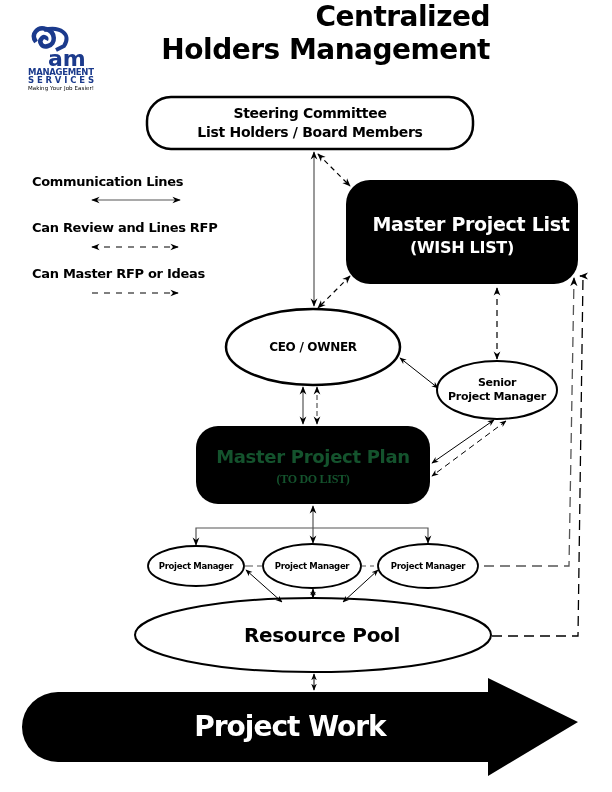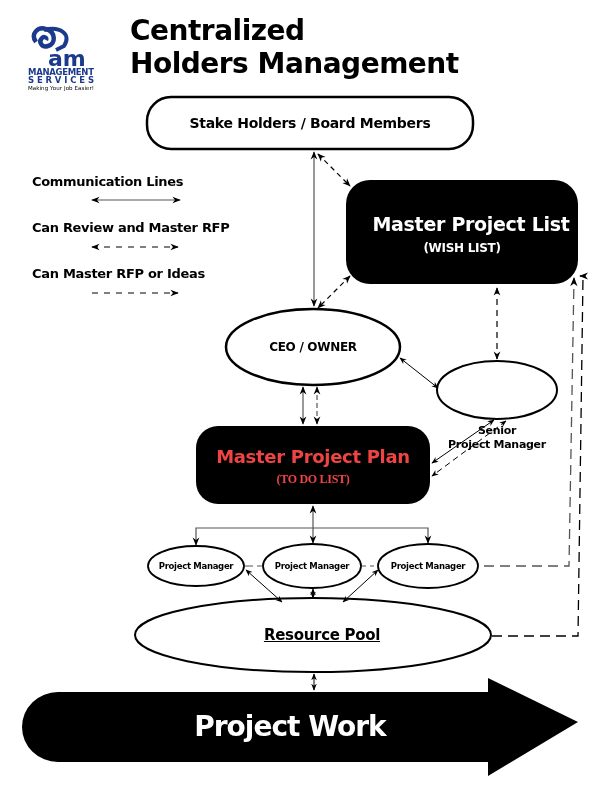--- a/index.html
+++ b/index.html
@@ -1,18 +1,18 @@
 <!DOCTYPE html>
 <html><head>
 <meta charset="utf-8">
 <style>
   html, body { margin:0; padding:0; background:#ffffff; }
   body { width:612px; height:792px; position:relative; overflow:hidden; font-family:"DejaVu Sans", sans-serif; color:#000; }
   .abs { position:absolute; }
-  .title { left:130px; top:14px; width:360px; text-align:left; font-weight:bold; font-size:28px; line-height:33px; letter-spacing:-0.5px; }
+  .title { left:130px; top:0; width:360px; text-align:right; font-weight:bold; font-size:28px; line-height:33px; letter-spacing:-0.5px; }
   .logo { left:26px; top:24px; width:80px; height:70px; }
   .legend-label { font-weight:bold; font-size:13px; text-align:left; width:210px; left:32px; letter-spacing:-0.3px; }
   .node-text { font-weight:bold; text-align:center; display:flex; flex-direction:column; align-items:center; justify-content:center; letter-spacing:-0.3px; }
   svg text { font-family:"DejaVu Sans", sans-serif; }
 </style>
 </head>
 <body>
 
 <div class="abs logo">
   <svg width="80" height="70" viewBox="0 0 80 70">
@@ -24,21 +24,21 @@
     <text x="2" y="66" font-size="5.5" fill="#000" textLength="66">Making Your Job Easier!</text>
   </svg>
 </div>
 
 <div class="abs title">
   <div>Centralized</div>
   <div>Holders Management</div>
 </div>
 
 <div class="abs legend-label" style="top:174px;">Communication Lines</div>
-<div class="abs legend-label" style="top:220px;">Can Review and Master RFP</div>
+<div class="abs legend-label" style="top:220px;">Can Review and Lines RFP</div>
 <div class="abs legend-label" style="top:266px;">Can Master RFP or Ideas</div>
 
 <svg class="abs" style="left:0;top:0;" width="612" height="792">
   <defs>
     <marker id="ah" viewBox="0 0 10 10" refX="9" refY="5" markerWidth="7" markerHeight="7" orient="auto-start-reverse">
       <path d="M0 1 L10 5 L0 9 L3 5 Z" fill="#000"></path>
     </marker>
   </defs>
 
   <line x1="92" y1="200" x2="180" y2="200" stroke="#555" stroke-width="1.2" marker-start="url(#ah)" marker-end="url(#ah)"></line>
@@ -92,39 +92,40 @@
   <line x1="378" y1="570" x2="343" y2="602" stroke="#000" stroke-width="1" marker-start="url(#ah)" marker-end="url(#ah)"></line>
 
   <polyline points="484,566 569,566 574,278" fill="none" stroke="#555" stroke-width="1.3" stroke-dasharray="10 6" marker-end="url(#ah)"></polyline>
 
   <polyline points="492,636 578,636 583,276 580,276" fill="none" stroke="#000" stroke-width="1.3" stroke-dasharray="10 6" marker-end="url(#ah)"></polyline>
 
   <line x1="314" y1="674" x2="314" y2="690" stroke="#000" stroke-width="1" marker-start="url(#ah)" marker-end="url(#ah)"></line>
 </svg>
 
 <div class="abs node-text" style="left:147px;top:99px;width:326px;height:48px;font-size:14px;line-height:19px;">
-  <div>Stake Holders / Board Members</div>
+  <div>Steering Committee</div>
+  <div>List Holders / Board Members</div>
 </div>
 
 <div class="abs node-text" style="left:346px;top:196px;width:232px;height:76px;color:#fff;">
   <div style="font-size:19px;line-height:28px;margin-left:18px;">Master Project List</div>
-  <div style="font-size:12px;line-height:20px;">(WISH LIST)</div>
+  <div style="font-size:16px;line-height:20px;">(WISH LIST)</div>
 </div>
 
 <div class="abs node-text" style="left:226px;top:330px;width:174px;height:34px;font-size:12px;">CEO / OWNER</div>
 
-<div class="abs node-text" style="left:437px;top:374px;width:120px;height:32px;font-size:11px;line-height:14px;margin-top:48px;">
+<div class="abs node-text" style="left:437px;top:374px;width:120px;height:32px;font-size:11px;line-height:14px;">
   <div>Senior</div>
   <div>Project Manager</div>
 </div>
 
-<div class="abs node-text" style="left:196px;top:436px;width:234px;height:60px;color:#ef4444;">
+<div class="abs node-text" style="left:196px;top:436px;width:234px;height:60px;color:#14532d;">
   <div style="font-size:18px;line-height:26px;">Master Project Plan</div>
   <div style="font-size:12px;line-height:18px;font-family:Liberation Serif, serif;">(TO DO LIST)</div>
 </div>
 
 <div class="abs node-text" style="left:148px;top:558px;width:96px;height:16px;font-size:8.5px;">Project Manager</div>
 <div class="abs node-text" style="left:263px;top:558px;width:98px;height:16px;font-size:8.5px;">Project Manager</div>
 <div class="abs node-text" style="left:378px;top:558px;width:100px;height:16px;font-size:8.5px;">Project Manager</div>
 
-<div class="abs node-text" style="left:135px;top:622px;width:374px;height:26px;font-size:15px;text-decoration:underline;">Resource Pool</div>
+<div class="abs node-text" style="left:135px;top:622px;width:374px;height:26px;font-size:20px;">Resource Pool</div>
 
 <div class="abs node-text" style="left:120px;top:698px;width:340px;height:56px;font-size:28px;color:#fff;letter-spacing:-1px;">Project Work</div>
 
 </body></html>

